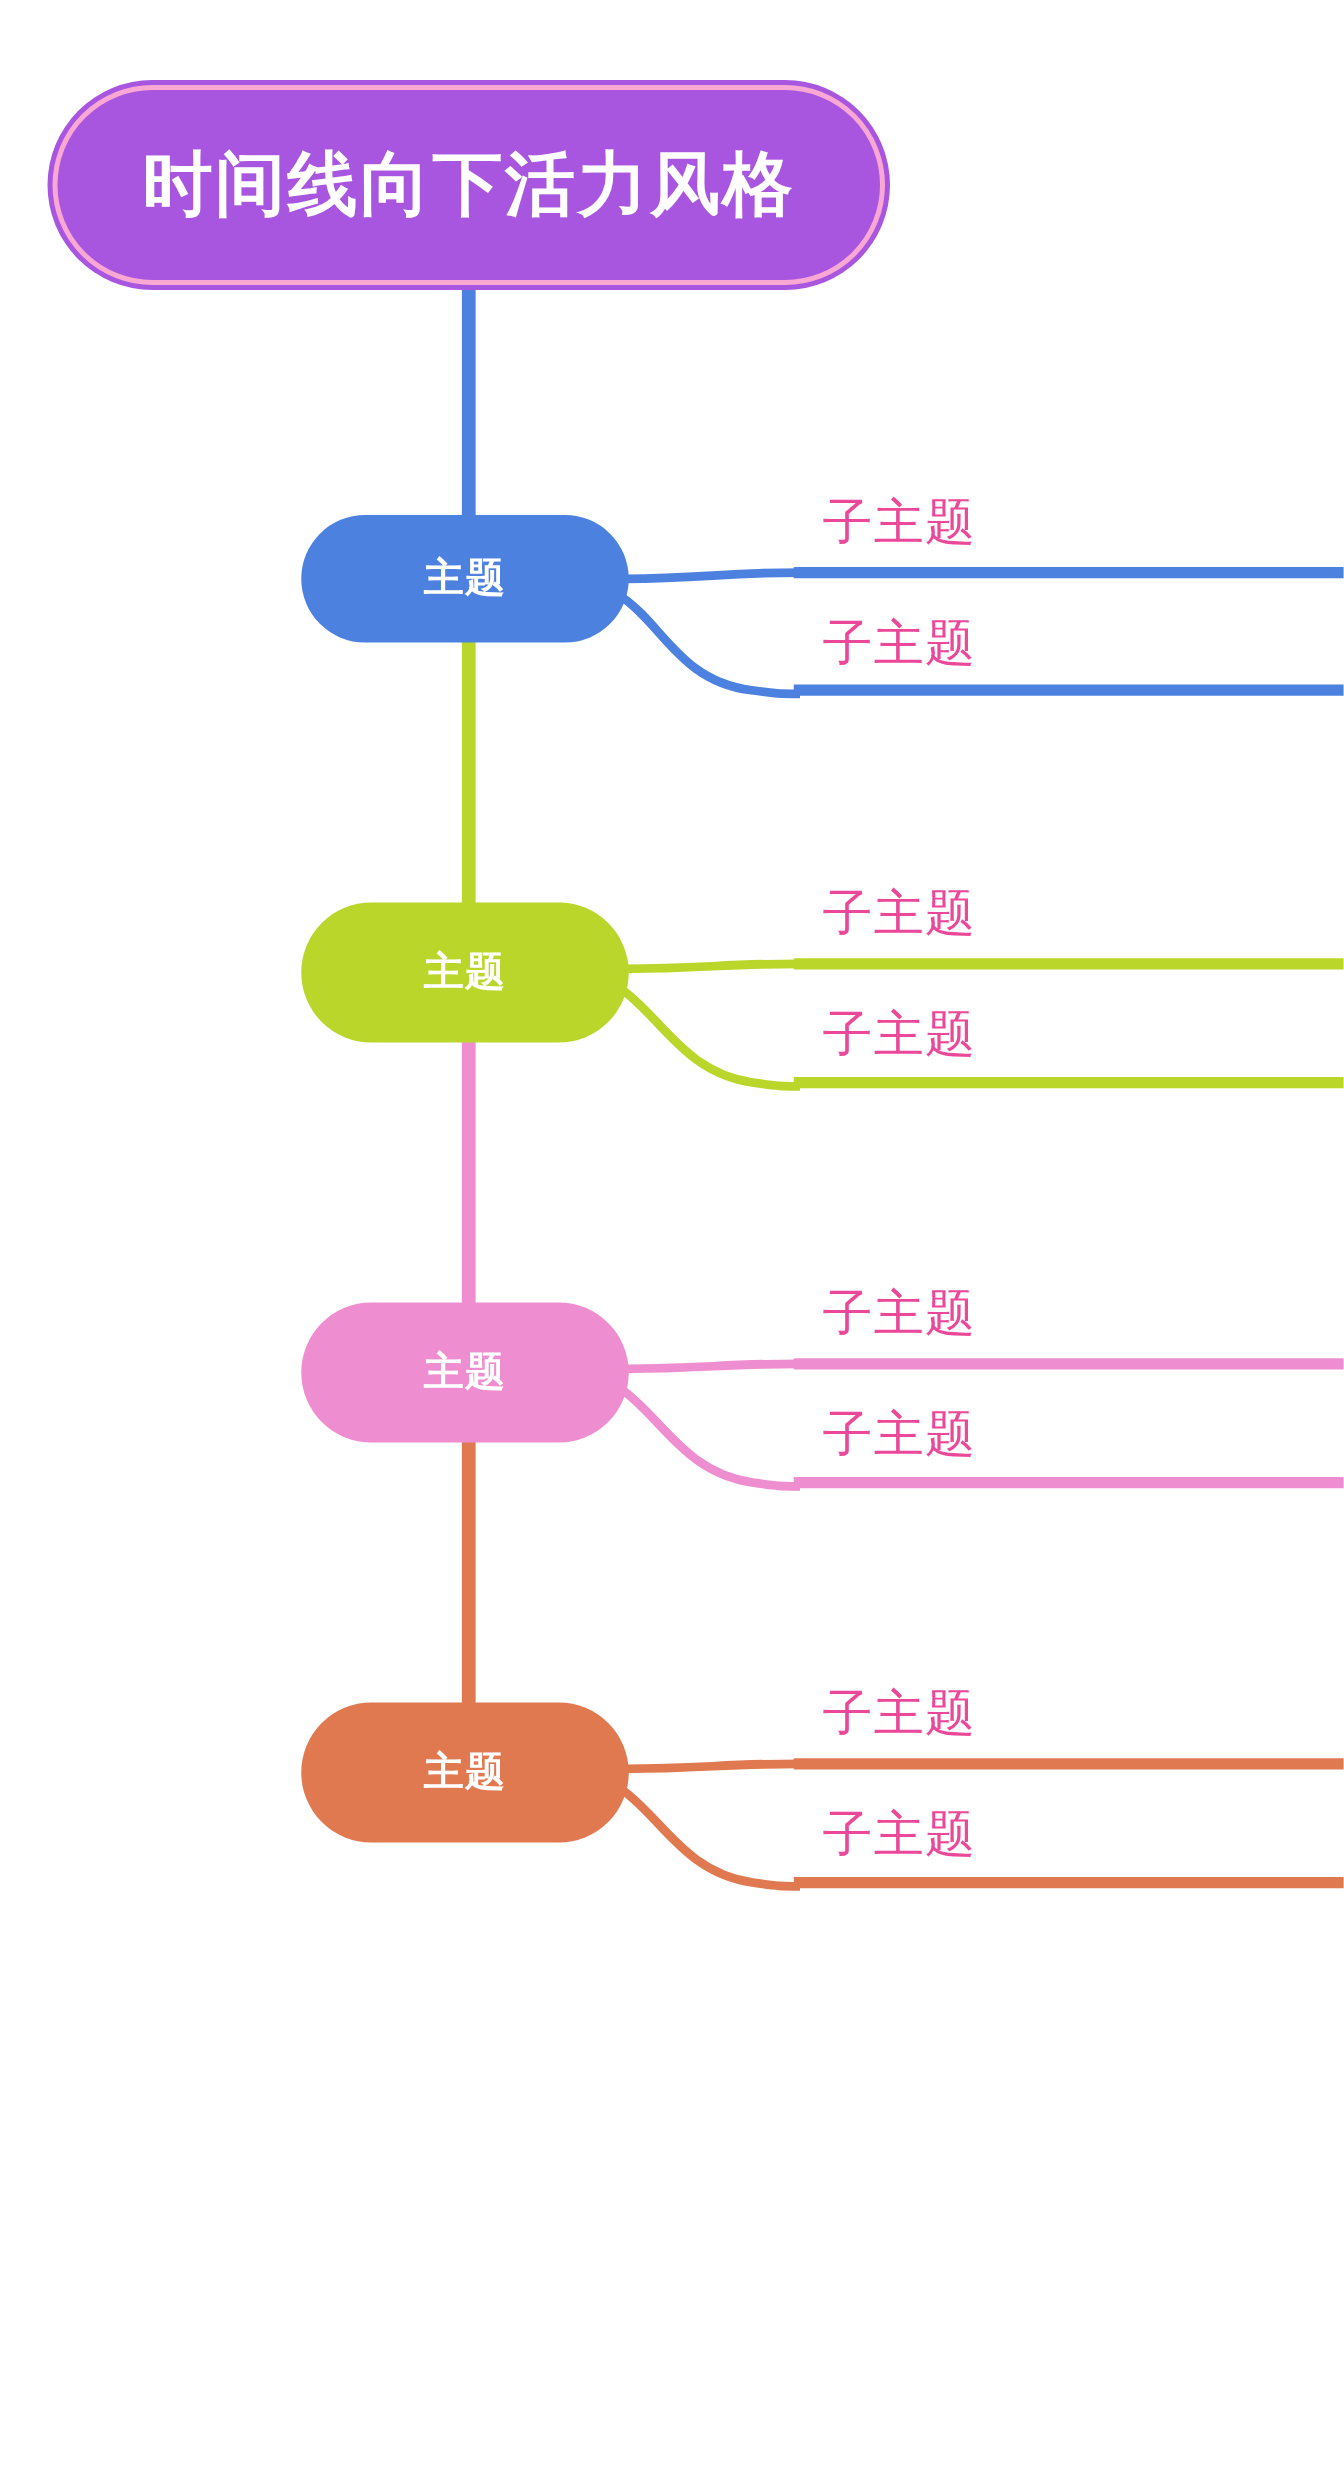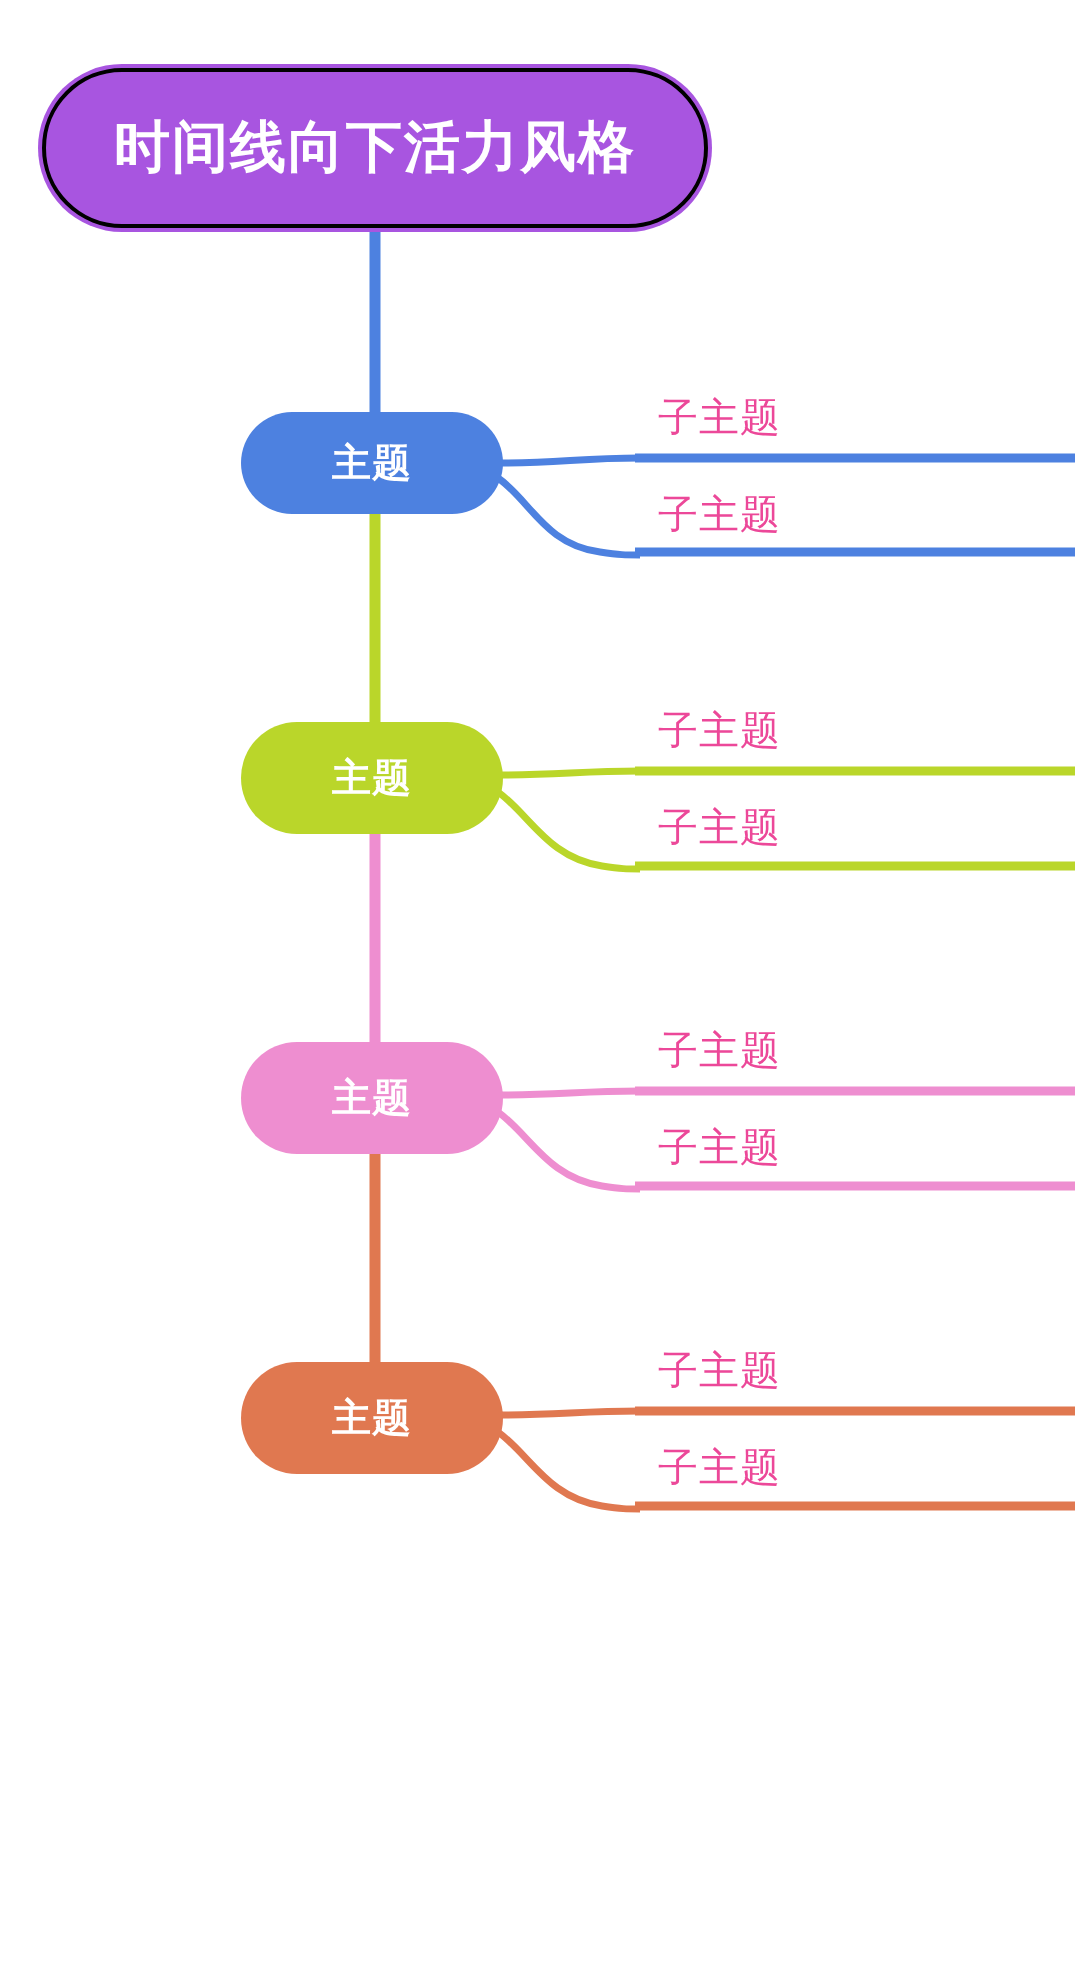--- a/index.html
+++ b/index.html
@@ -14,38 +14,38 @@
   #stage{position:relative;width:1075px;height:1986px;}
   svg#wires{position:absolute;left:0;top:0;width:1075px;height:1986px;}
 
   
   .root-node{
     position:absolute;
     display:flex;align-items:center;justify-content:center;
     box-sizing:border-box;
     border-radius:999px;
     background:#a855e0;
-    border:4px solid #000000;
+    border:4px solid #f9a8d4;
     box-shadow:0 0 0 4px #a855e0;
     color:#ffffff;
     font-size:56px;
     font-weight:700;
     letter-spacing:2px;
     white-space:nowrap;
     font-family:"DejaVu Sans","Liberation Sans",sans-serif;
   }
 
   
   .topic-node{
     position:absolute;
     display:flex;align-items:center;justify-content:center;
     box-sizing:border-box;
     border-radius:56px;
     color:#ffffff;
-    font-size:39px;
+    font-size:32px;
     font-weight:700;
     letter-spacing:1px;
     white-space:nowrap;
     font-family:"DejaVu Sans","Liberation Sans",sans-serif;
   }
 
   
   .sub-label{
     position:absolute;
     color:#ec4899;

